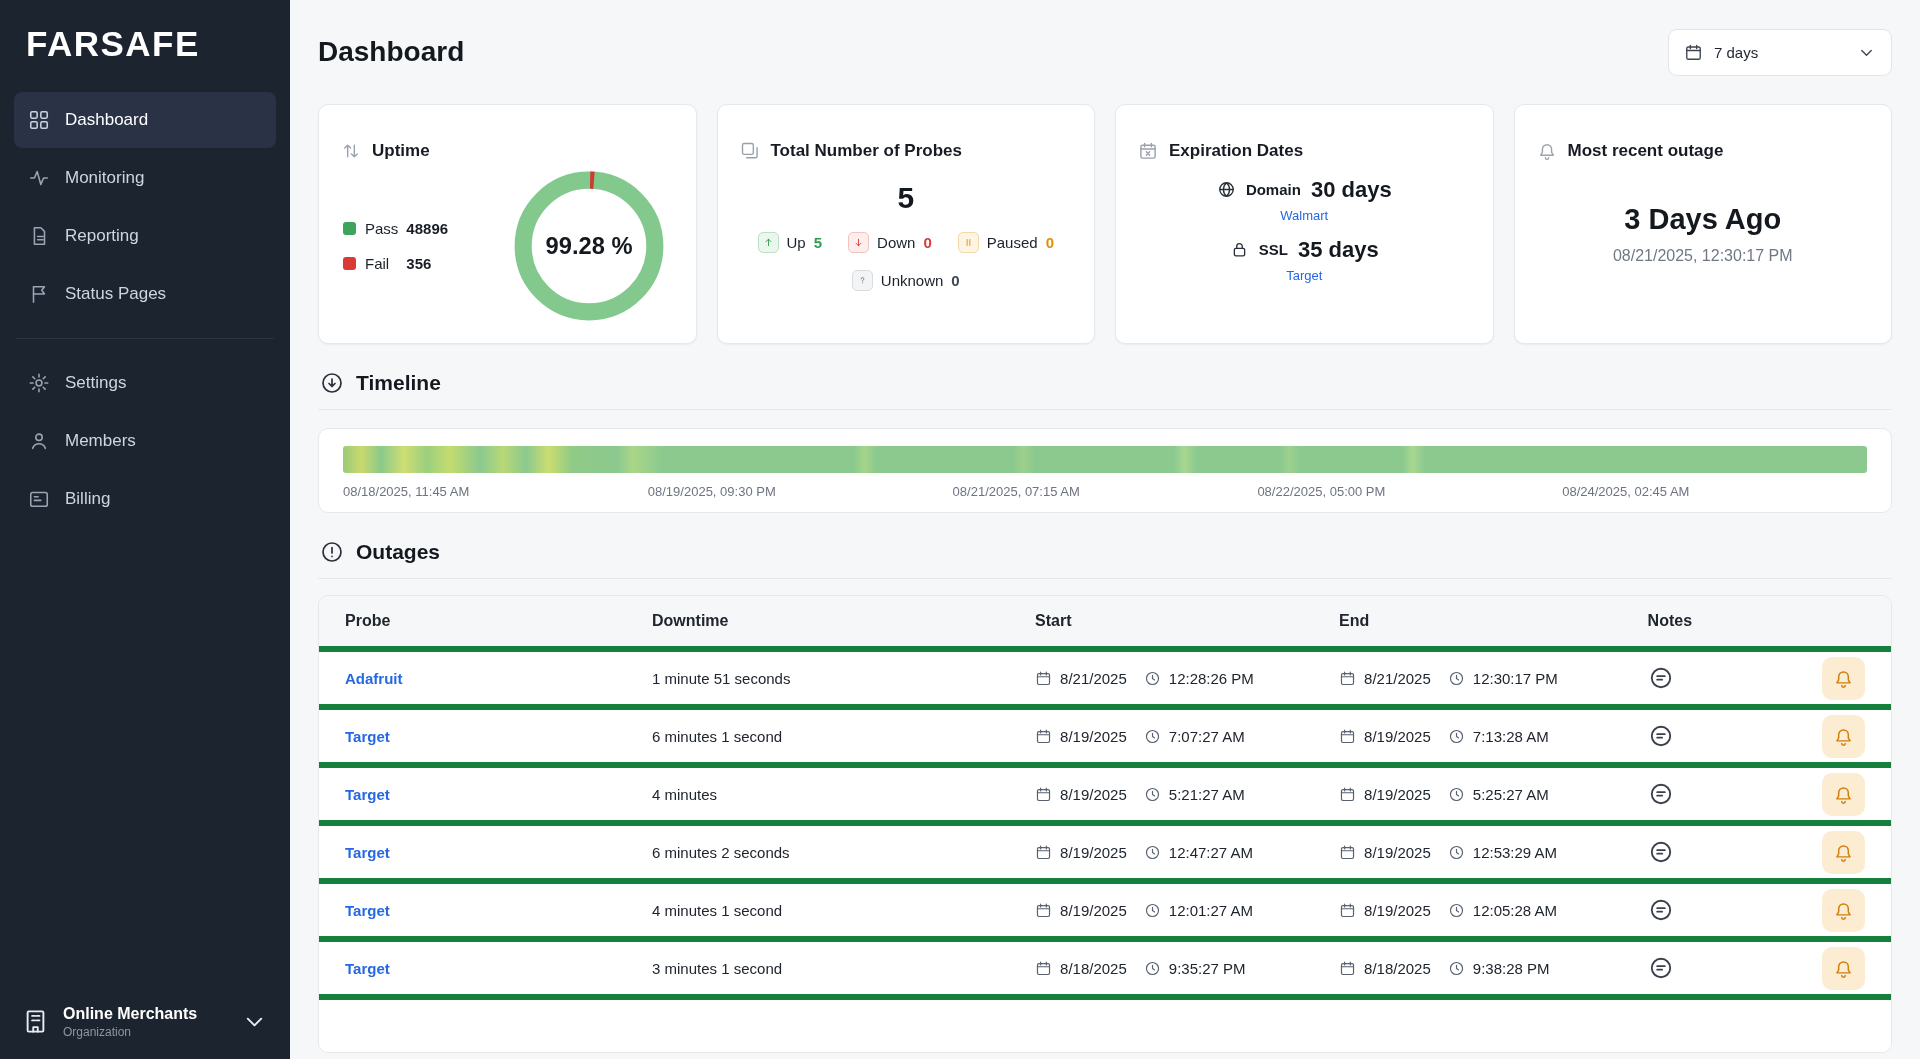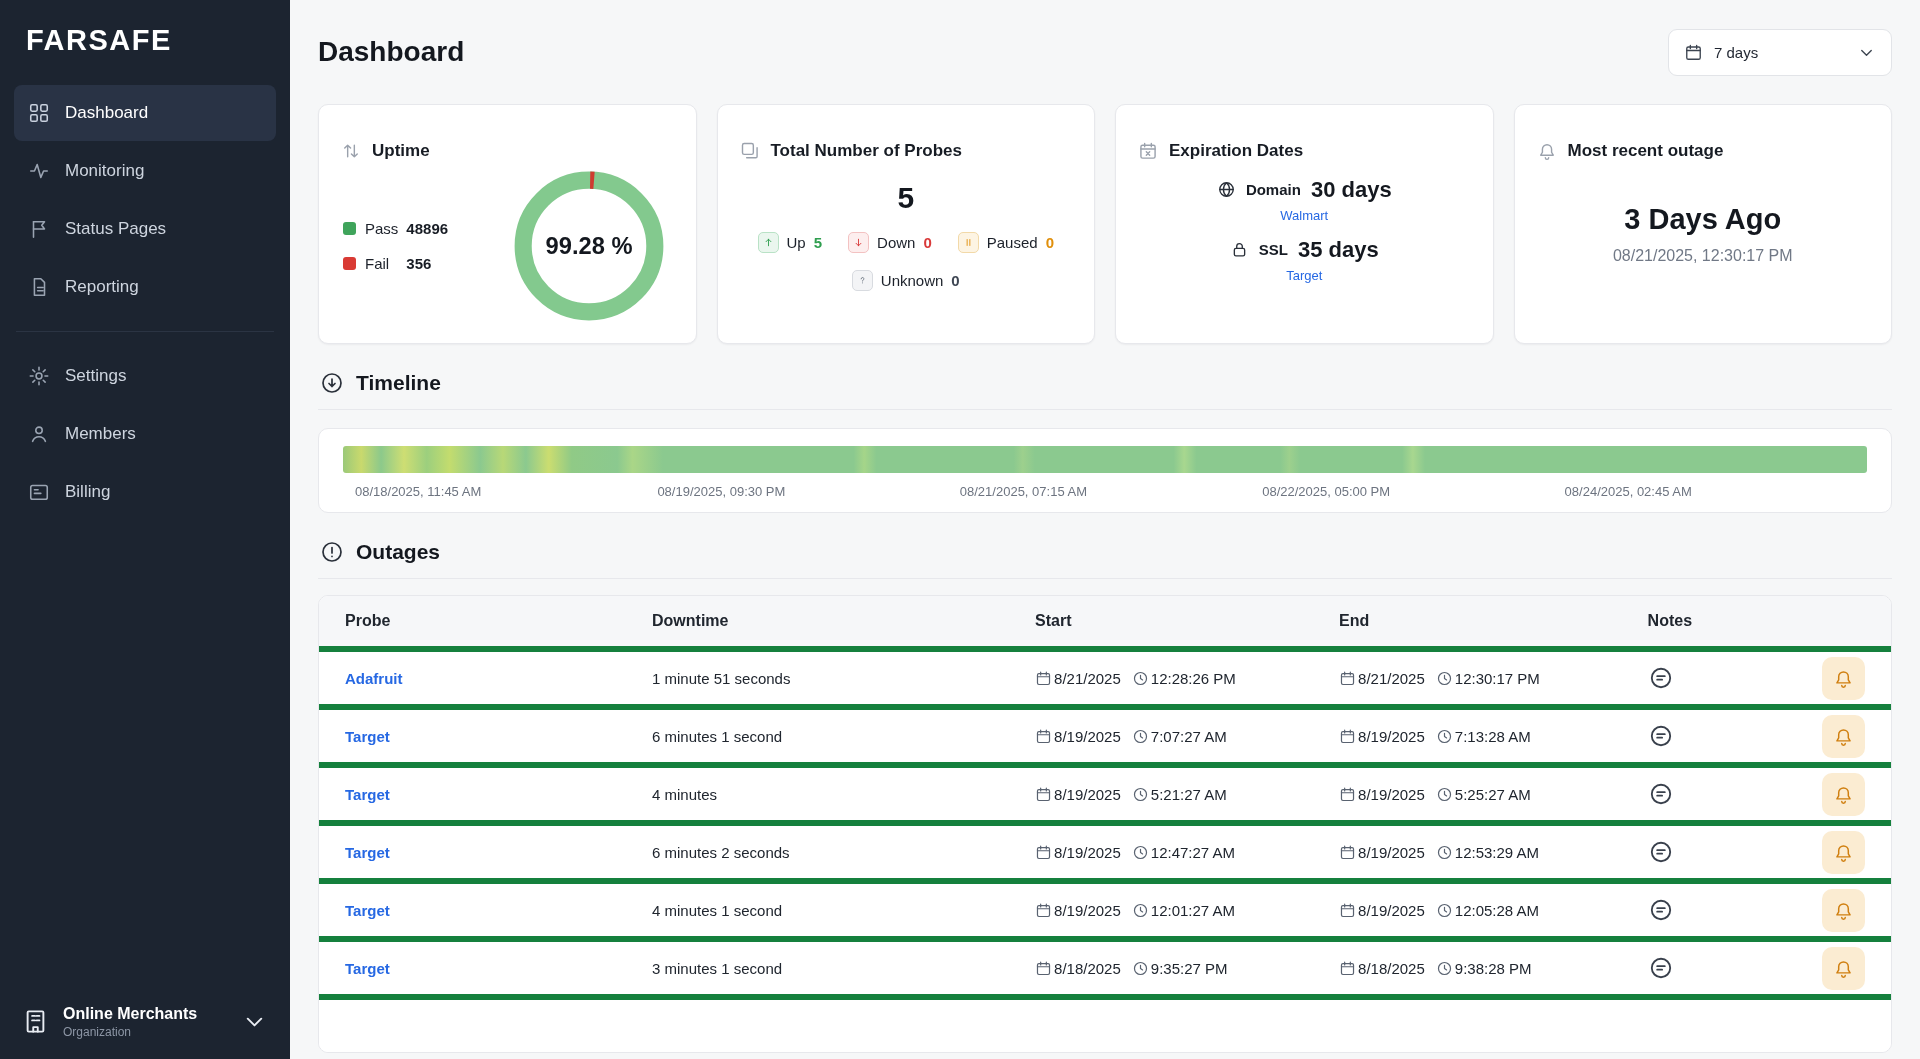--- a/index.html
+++ b/index.html
@@ -2,21 +2,21 @@
 <html><head>
 <meta charset="utf-8">
 <style>
   * { margin:0; padding:0; box-sizing:border-box; }
   html, body { width:1920px; height:1059px; overflow:hidden; }
   body { font-family:"Liberation Sans", sans-serif; background:#f6f7f8; color:#14181f; }
   .app { display:flex; width:100%; height:100%; }
 
   
   .sidebar { width:290px; min-width:290px; background:#1c2430; color:#ccd3dd; display:flex; flex-direction:column; }
-  .logo { color:#ffffff; font-size:29px; font-weight:bold; letter-spacing:1.5px; padding:24px 26px 28px; }
+  .logo { color:#ffffff; font-size:35px; font-weight:bold; letter-spacing:1.5px; padding:24px 26px 28px; }
   .nav { padding:0 14px; }
   .nav-item { display:flex; align-items:center; gap:15px; height:56px; padding:0 14px; border-radius:8px;
               font-size:17px; color:#ced5df; cursor:pointer; margin-bottom:2px; }
   .nav-item .ic { width:22px; height:22px; color:#9aa4b2; flex:none; }
   .nav-item.active { background:#293345; color:#ffffff; }
   .nav-item.active .ic { color:#c9d1de; }
   .nav-divider { border-top:1px solid #2b3443; margin:16px 2px; }
   .org { margin-top:auto; display:flex; align-items:center; gap:14px; padding:20px 22px; cursor:pointer; }
   .org .ic { width:27px; height:27px; color:#e9edf3; flex:none; }
   .org-name { color:#ffffff; font-weight:bold; font-size:16px; line-height:1.15; }
@@ -82,32 +82,32 @@
 
   .timeline-card { margin-top:18px; background:#ffffff; border:1px solid #e7e8ec; border-radius:10px; padding:17px 24px 13px; flex:none; }
   .timeline-bar { height:27px; border-radius:3px;
     background:linear-gradient(90deg,
       #9bc979 0%, #c9d96d 1.2%, #8cc98b 2.5%, #cede73 4%, #9ccf7e 5.5%, #c3dc6e 7%,
       #8bc98f 9%, #b8d877 10.5%, #8bc98f 12%, #cbdd70 13.5%, #90ca86 15%, #8bc98f 18%,
       #aad687 19%, #8bc98f 21%, #8bc98f 33.5%, #a5d589 34.2%, #8bc98f 35%,
       #8bc98f 44%, #9dd08d 44.6%, #8bc98f 45.4%, #8bc98f 54.5%, #a8d78f 55.2%, #8bc98f 56%,
       #8bc98f 61.5%, #9dd08d 62.1%, #8bc98f 62.8%, #8bc98f 69.5%, #a8d78f 70.2%, #8bc98f 71%,
       #8bc98f 100%); }
-  .timeline-ticks { display:grid; grid-template-columns:repeat(5,1fr); margin-top:11px;margin-left:12px; }
+  .timeline-ticks { display:grid; grid-template-columns:repeat(5,1fr); margin-top:11px; }
   .tick { font-size:13px; color:#6d7480; }
 
   
   .table-card { margin-top:16px; background:#ffffff; border:1px solid #e7e8ec; border-radius:10px; overflow:hidden; flex:none; }
   .trow { display:grid; grid-template-columns:20.2% 25.2% 20% 20.3% 8.2% 1fr; align-items:center;
           padding:0 26px; height:58px; border-top:6px solid #15803d; background:#ffffff; }
   .trow.thead { background:#f6f7f9; border-top:none; height:50px; }
   .th { font-weight:bold; font-size:16px; color:#20262f; }
   .probe-link { color:#2668e3; font-weight:bold; font-size:15px; text-decoration:none; cursor:pointer; justify-self:start; }
   .cell { font-size:15px; color:#20262f; }
-  .dt { display:flex; align-items:center; gap:2px; }
+  .dt { display:flex; align-items:center; gap:8px; }
   .dt .ic { width:17px; height:17px; color:#596270; flex:none; }
   .dt .ic.clock { margin-left:9px; }
   .note-ic { width:26px; height:26px; color:#39404c; cursor:pointer; }
   .alert-btn { width:43px; height:43px; border:none; border-radius:10px; background:#fbecd2; color:#d07f0f;
                display:flex; align-items:center; justify-content:center; cursor:pointer; justify-self:end; }
   .alert-btn .ic { width:21px; height:21px; }
 
   .ic { display:inline-block; }
   .ic svg { width:100%; height:100%; display:block; }
 </style>
@@ -135,34 +135,34 @@
         <span class="ic">
             <svg viewBox="0 0 24 24" fill="none" stroke="currentColor" stroke-width="1.7" stroke-linecap="round" stroke-linejoin="round">
               <path d="M3 12h4l3-7 4 14 3-7h4"></path>
             </svg>
           </span>
         <span>Monitoring</span>
       </div>
       <div class="nav-item">
         <span class="ic">
             <svg viewBox="0 0 24 24" fill="none" stroke="currentColor" stroke-width="1.7" stroke-linecap="round" stroke-linejoin="round">
+              <path d="M7 3h7l4 4v14H7z"></path>
+              <path d="M10.5 12.5h6M10.5 16h6"></path>
+            </svg>
+          </span>
+        <span>Reporting</span>
+      </div>
+      <div class="nav-item">
+        <span class="ic">
+            <svg viewBox="0 0 24 24" fill="none" stroke="currentColor" stroke-width="1.7" stroke-linecap="round" stroke-linejoin="round">
               <path d="M6 21V4"></path>
               <path d="M6 4h12l-3 4 3 4H6"></path>
             </svg>
           </span>
         <span>Status Pages</span>
-      </div>
-      <div class="nav-item">
-        <span class="ic">
-            <svg viewBox="0 0 24 24" fill="none" stroke="currentColor" stroke-width="1.7" stroke-linecap="round" stroke-linejoin="round">
-              <path d="M7 3h7l4 4v14H7z"></path>
-              <path d="M10.5 12.5h6M10.5 16h6"></path>
-            </svg>
-          </span>
-        <span>Reporting</span>
       </div>
 
       <div class="nav-divider"></div>
 
       <div class="nav-item">
         <span class="ic">
             <svg viewBox="0 0 24 24" fill="none" stroke="currentColor" stroke-width="1.7" stroke-linecap="round" stroke-linejoin="round">
               <circle cx="12" cy="12" r="3.2"></circle>
               <path d="M12 2.5v3M12 18.5v3M2.5 12h3M18.5 12h3M5.3 5.3l2.1 2.1M16.6 16.6l2.1 2.1M18.7 5.3l-2.1 2.1M7.4 16.6l-2.1 2.1"></path>
             </svg>

